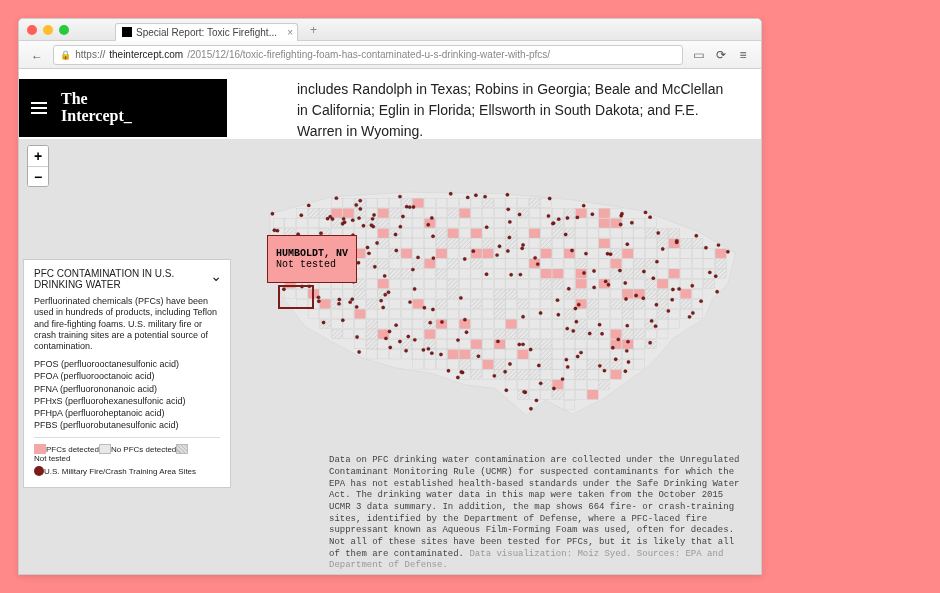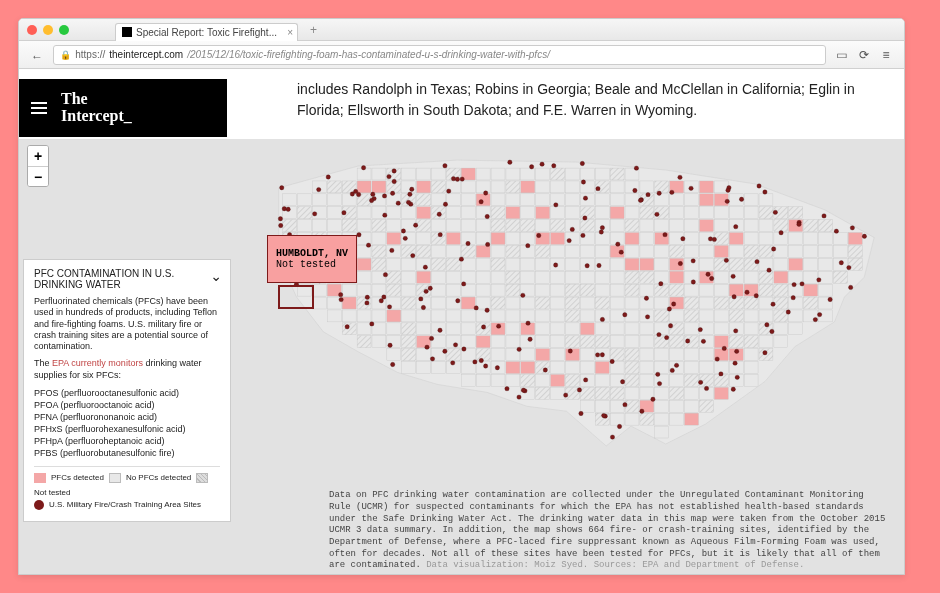--- a/index.html
+++ b/index.html
@@ -6,21 +6,21 @@
   body {
     background: #ff8888;
     font-family: -apple-system, BlinkMacSystemFont, "Helvetica Neue", Arial, sans-serif;
     font-size: 11px;
     width: 940px;
     height: 593px;
     overflow: hidden;
     padding: 18px;
   }
   .browser {
-    width: 887px;
+    width: 744px;
     height: 557px;
     background: #fff;
     border: 1px solid #ccc;
     border-radius: 5px 5px 0 0;
     overflow: hidden;
     display: flex;
     flex-direction: column;
     box-shadow: 0 2px 6px rgba(0,0,0,.1);
   }
   .titlebar {
@@ -80,21 +80,21 @@
     height: 20px;
     display: flex;
     align-items: center;
     padding: 0 6px;
     font-size: 10px;
     color: #666;
     gap: 4px;
   }
   .lock { color: #3a9e3a; font-size: 9px; }
   .url-host { color: #222; }
-  .url-path { color: #888; font-style: italic; }
+  .url-path { color: #888; }
   .right-icons { display: flex; gap: 2px; }
   .content {
     flex: 1;
     position: relative;
     overflow: hidden;
     background: #fff;
   }
   .article-text {
     font-family: Liberation Sans, sans-serif;
     font-size: 14px;
@@ -192,21 +192,21 @@
   .panel h3 { font-size: 10px; font-weight: normal; margin-bottom: 6px; font-family: Arial, sans-serif; }
   .panel .chev {
     position: absolute;
     right: 8px; top: 8px;
     font-size: 14px;
   }
   .panel p { margin-bottom: 6px; line-height: 1.25; }
   .panel a { color: #c14646; text-decoration: none; }
   .panel .pfc-list div { line-height: 1.35; }
   .legend { margin-top: 6px; padding-top: 6px; border-top: 1px solid #ddd; font-size: 8px; }
-  .legend-row { display: flex; align-items: center; gap: 5px; flex-wrap: wrap; margin-bottom: 3px; }
+  .legend-row { display: flex; align-items: center; flex-wrap: wrap; margin-bottom: 3px; }
   .swatch { width: 12px; height: 10px; display: inline-block; }
   .swatch.det { background: #f4a7a7; }
   .swatch.nodet { background: #e8e8e8; border: 1px solid #bbb; }
   .swatch.not {
     background: repeating-linear-gradient(45deg, #ddd, #ddd 2px, #bbb 2px, #bbb 3px);
     border: 1px solid #bbb;
   }
   .swatch.site { width: 10px; height: 10px; border-radius: 50%; background: #7d1a1a; }
 
   .caption {
@@ -1090,30 +1090,27 @@
 
       <div class="tooltip">
         <div>HUMBOLDT, NV</div>
         <div class="line2">Not tested</div>
       </div>
 
       <div class="panel">
         <span class="chev">⌄</span>
         <h3>PFC CONTAMINATION IN U.S. DRINKING WATER</h3>
         <p>Perfluorinated chemicals (PFCs) have been used in hundreds of products, including Teflon and fire-fighting foams. U.S. military fire or crash training sites are a potential source of contamination.</p>
-        <p>
-          <span>The </span><a href="#">EPA currently monitors</a><span> drinking water supplies for six PFCs:</span>
-        </p>
         <div class="pfc-list" id="pfc-list">
             <div>PFOS (perfluorooctanesulfonic acid)</div>
             <div>PFOA (perfluorooctanoic acid)</div>
             <div>PFNA (perfluorononanoic acid)</div>
             <div>PFHxS (perfluorohexanesulfonic acid)</div>
             <div>PFHpA (perfluoroheptanoic acid)</div>
-            <div>PFBS (perfluorobutanesulfonic fire)</div>
+            <div>PFBS (perfluorobutanesulfonic acid)</div>
           </div>
         <div class="legend">
           <div class="legend-row">
             <span class="swatch det"></span>
             <span>PFCs detected</span>
             <span class="swatch nodet"></span>
             <span>No PFCs detected</span>
             <span class="swatch not"></span>
             <span>Not tested</span>
           </div>

